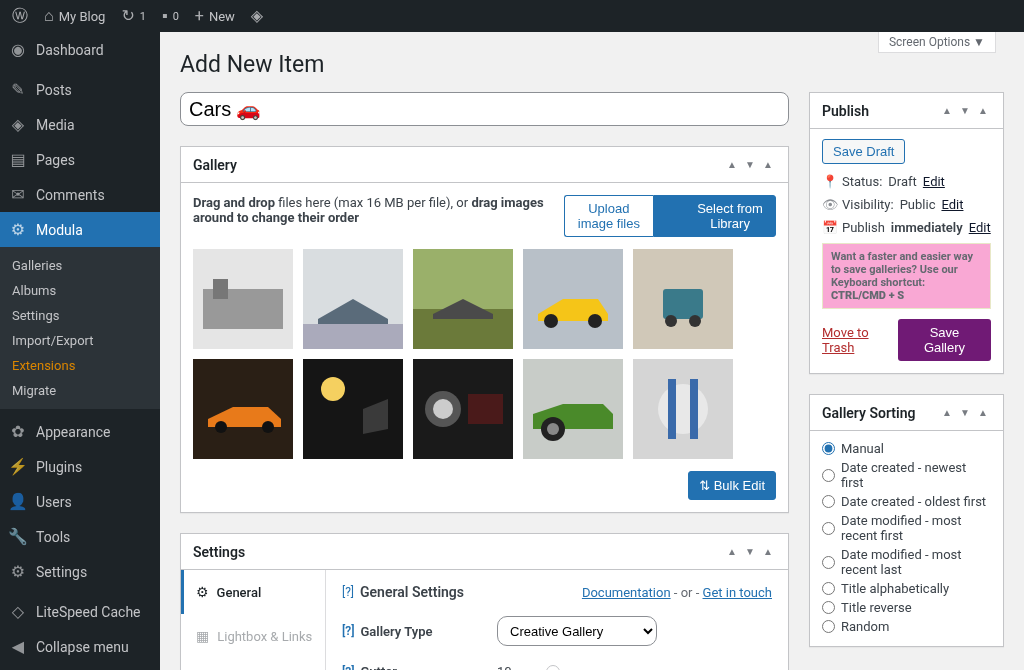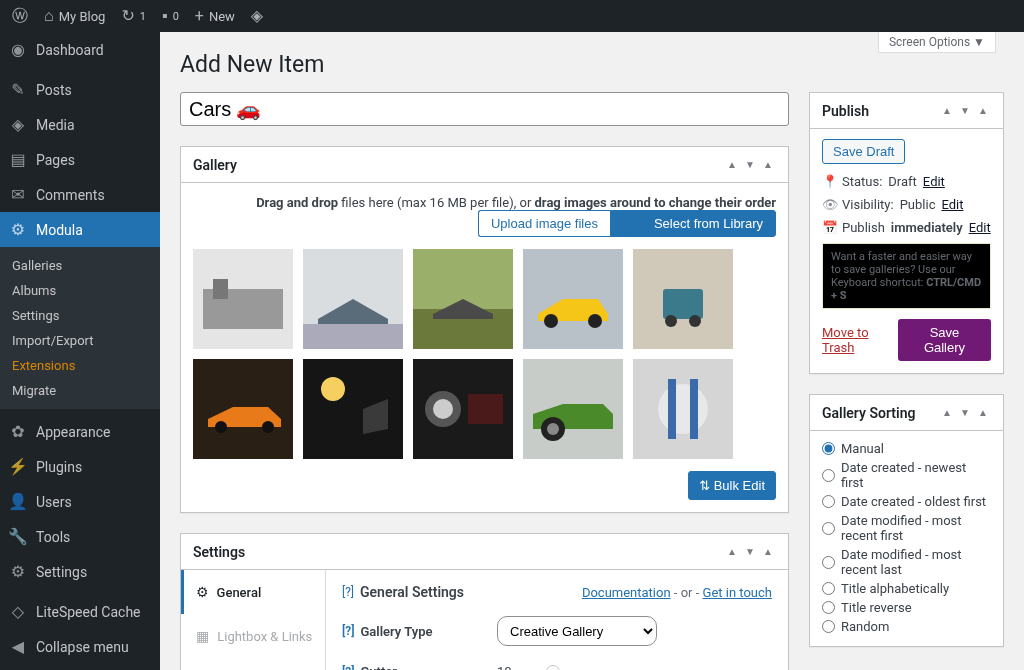--- a/index.html
+++ b/index.html
@@ -26,32 +26,32 @@
 .sidebar .separator { height: 5px; }
 
 
 .content { position: absolute; left: 160px; top: 32px; right: 0; bottom: 0; overflow-y: auto; padding: 10px 20px 40px 20px; }
 .page-title { font-size: 23px; font-weight: 400; color: #1d2327; margin: 9px 0 14px 0; }
 .layout { display: flex; gap: 20px; align-items: flex-start; }
 .col-main { flex: 1; min-width: 0; }
 .col-side { width: 195px; flex: none; }
 
 
-.title-input { width: 100%; height: 34px; padding: 3px 8px; font-size: 20px; border: 1px solid #8c8f94; border-radius: 3px; background: #fff; margin-bottom: 20px; }
+.title-input { width: 100%; height: 34px; padding: 3px 8px; font-size: 20px; border: 1px solid #8c8f94; border-radius: 8px; background: #fff; margin-bottom: 20px; }
 
 
 .postbox { background: #fff; border: 1px solid #c3c4c7; box-shadow: 0 1px 1px rgba(0,0,0,.04); margin-bottom: 20px; }
 .postbox-header { display: flex; align-items: center; padding: 0 12px; height: 36px; border-bottom: 1px solid #c3c4c7; }
 .postbox-header h2 { font-size: 14px; font-weight: 600; color: #1d2327; flex: 1; }
 .postbox-header .handle-actions { display: flex; gap: 2px; color: #787c82; }
 .postbox-header .handle-actions span { font-size: 10px; cursor: pointer; width: 16px; text-align: center; }
 .postbox .inside { padding: 12px; }
 
 
-.gallery-bar { display: flex; align-items: flex-end; justify-content: space-between; margin-bottom: 12px; flex-direction: column; }
+.gallery-bar { display: flex; align-items: flex-start; justify-content: space-between; margin-bottom: 12px; }
 .gallery-bar .drop-text { font-size: 13px; color: #3c434a; }
 .gallery-bar .btns { display: flex; }
 .btn { padding: 5px 12px; font-size: 13px; border: 1px solid #2271b1; cursor: pointer; background: #fff; color: #2271b1; }
 .btn.primary { background: #2271b1; color: #fff; }
 .btn.bulk { background: #2271b1; color: #fff; border-radius: 3px; padding: 6px 10px; }
 .btn-group .btn:first-child { border-radius: 3px 0 0 3px; border-right: none; }
 .btn-group .btn:last-child { border-radius: 0 3px 3px 0; padding-left: 43px; }
 .gallery-grid { display: flex; flex-wrap: wrap; gap: 10px; margin-bottom: 12px; }
 .thumb { width: 100px; height: 100px; background: #ddd; display: flex; align-items: center; justify-content: center; }
 .thumb svg { width: 100%; height: 100%; display: block; }
@@ -79,21 +79,21 @@
 .slider { width: 110px; height: 4px; background: #c3c4c7; position: relative; border-radius: 2px; }
 .slider .dot { position: absolute; left: 4px; top: 50%; width: 14px; height: 14px; border-radius: 50%; background: #fff; border: 1px solid #c3c4c7; transform: translateY(-50%); }
 
 
 .col-side .postbox .inside { padding: 10px 12px 12px; }
 .save-draft-btn { border: 1px solid #2271b1; color: #2271b1; background: #f6f7f7; padding: 4px 10px; border-radius: 3px; font-size: 13px; cursor: pointer; margin-bottom: 10px; }
 .pub-row { display: flex; align-items: center; gap: 6px; font-size: 13px; margin-bottom: 8px; color: #3c434a; }
 .pub-row .picon { color: #8c8f94; font-size: 13px; width: 14px; }
 .pub-row a { color: #0f172a; text-decoration: underline; }
 .pub-row .bold { font-weight: 600; }
-.shortcut-tip { background: #000000; border: 1px solid #e8e8c7; padding: 6px 8px; font-size: 11px; color: #646970; margin-bottom: 10px; }
+.shortcut-tip { background: #f9a8d4; border: 1px solid #e8e8c7; padding: 6px 8px; font-size: 11px; color: #646970; margin-bottom: 10px; font-weight: bold; }
 .pub-footer { display: flex; justify-content: space-between; align-items: center; }
 .trash-link { color: #b32d2e; font-size: 13px; text-decoration: underline; cursor: pointer; }
 .save-gallery-btn { background: #701a75; color: #fff; border: none; padding: 6px 12px; border-radius: 3px; font-size: 13px; cursor: pointer; }
 
 
 .sort-opts { display: flex; flex-direction: column; gap: 4px; }
 .sort-opts label { display: flex; align-items: center; gap: 6px; font-size: 13px; color: #3c434a; cursor: pointer; }
 .sort-opts input[type=radio] { accent-color: #2271b1; }
 </style>
 </head>

